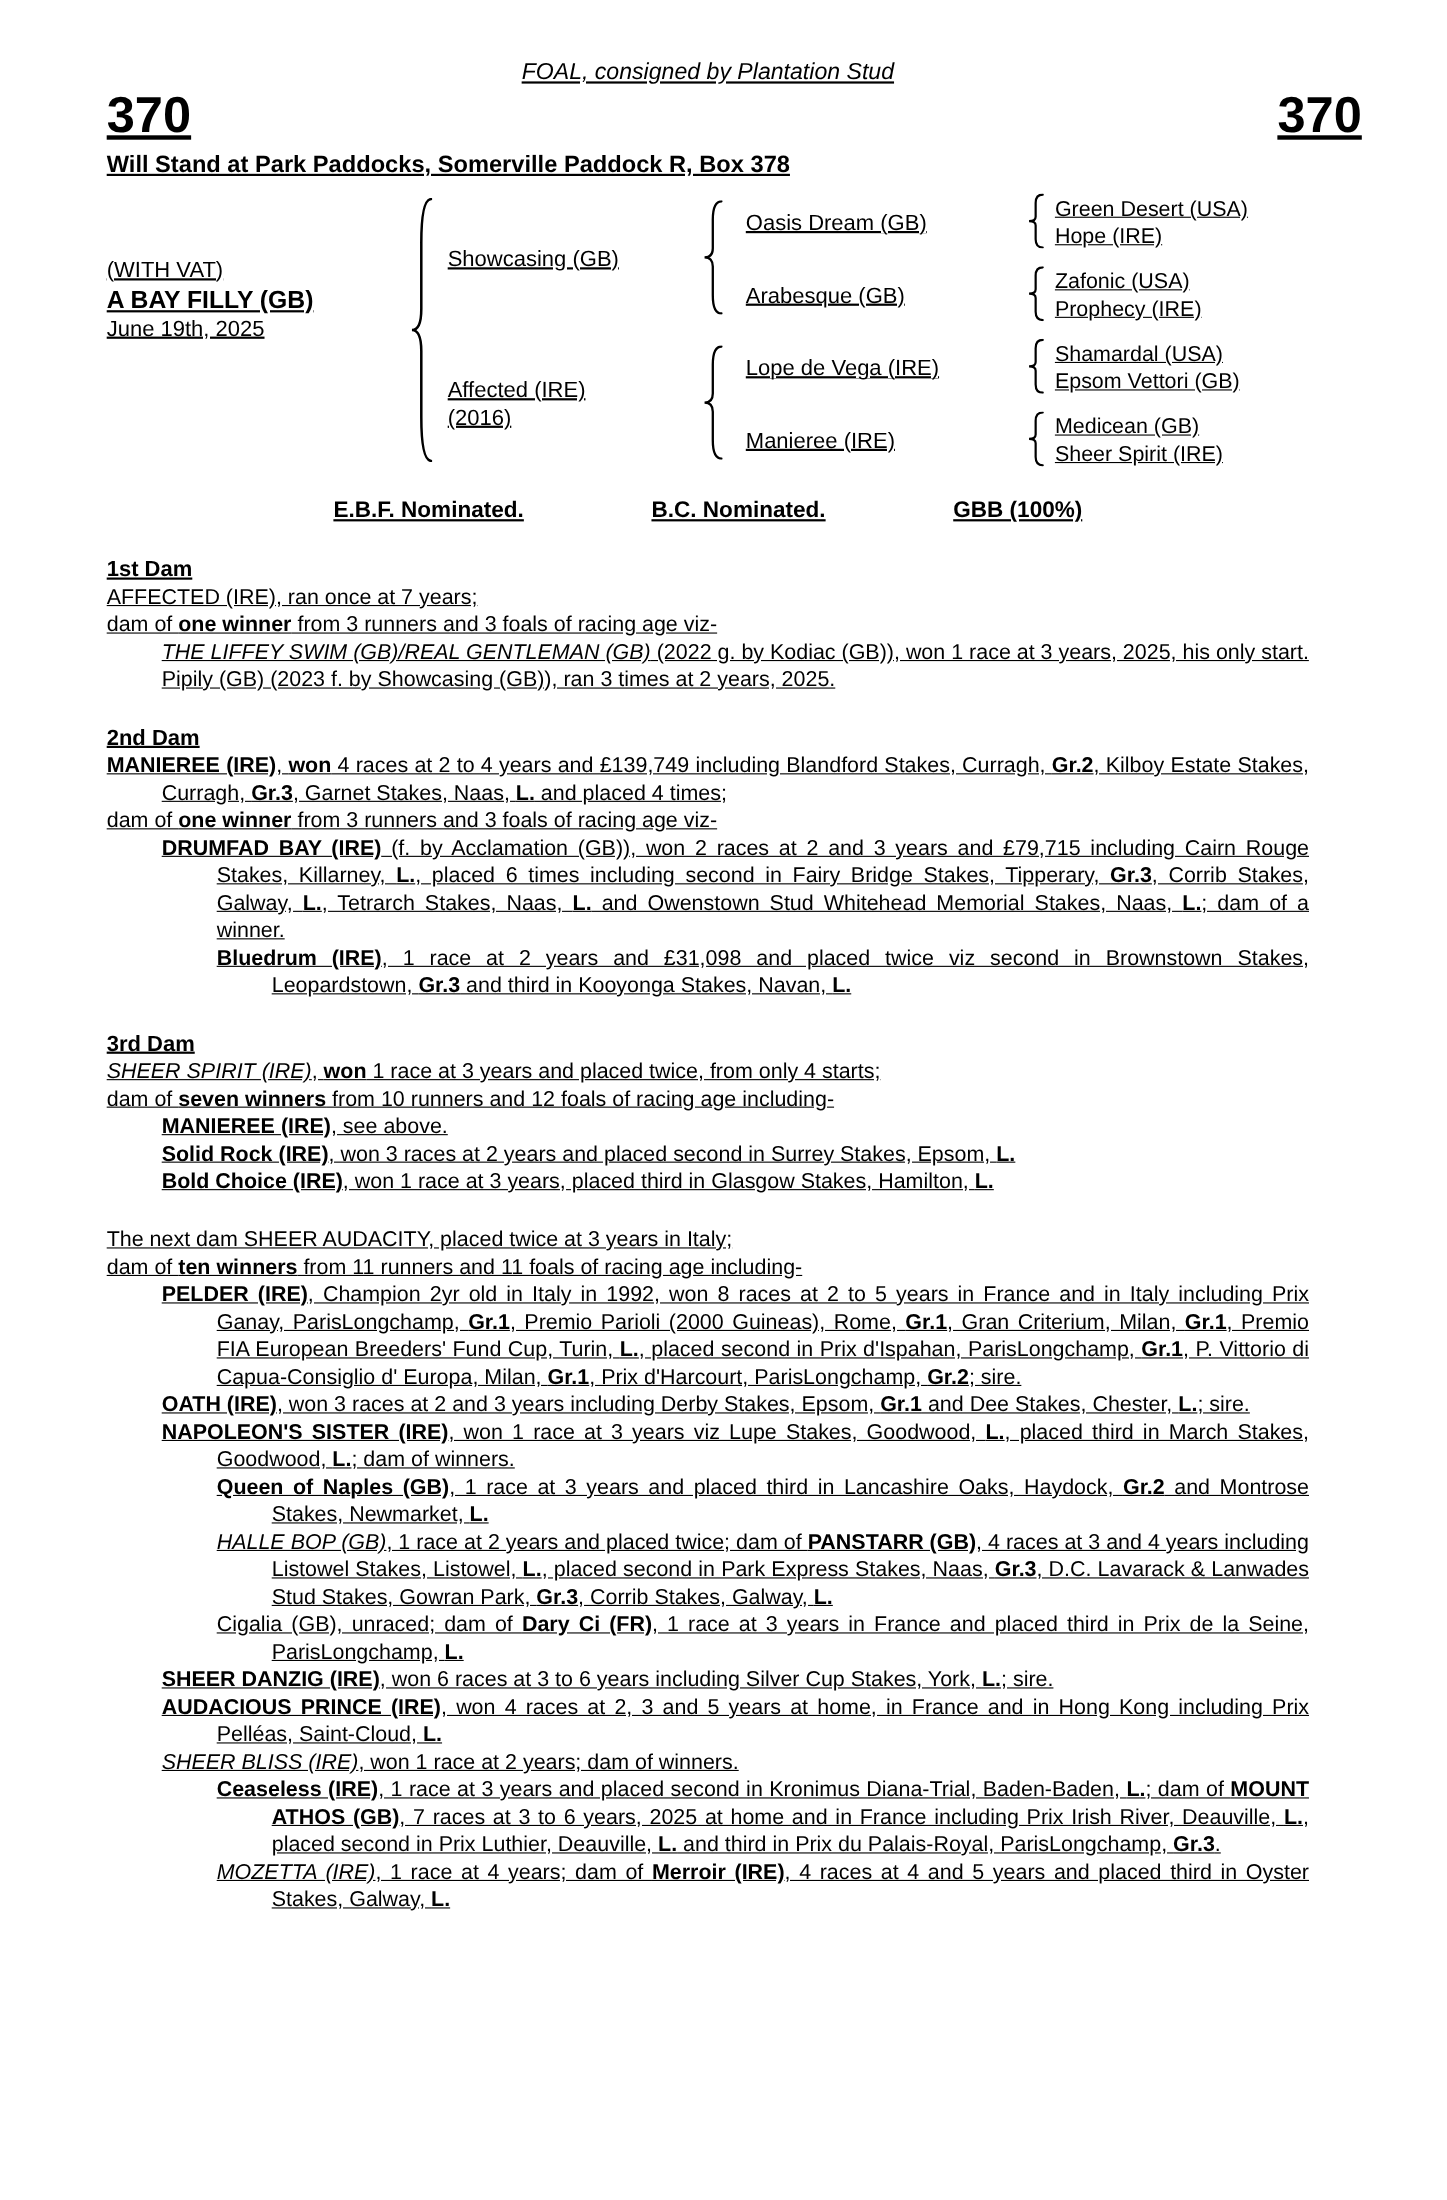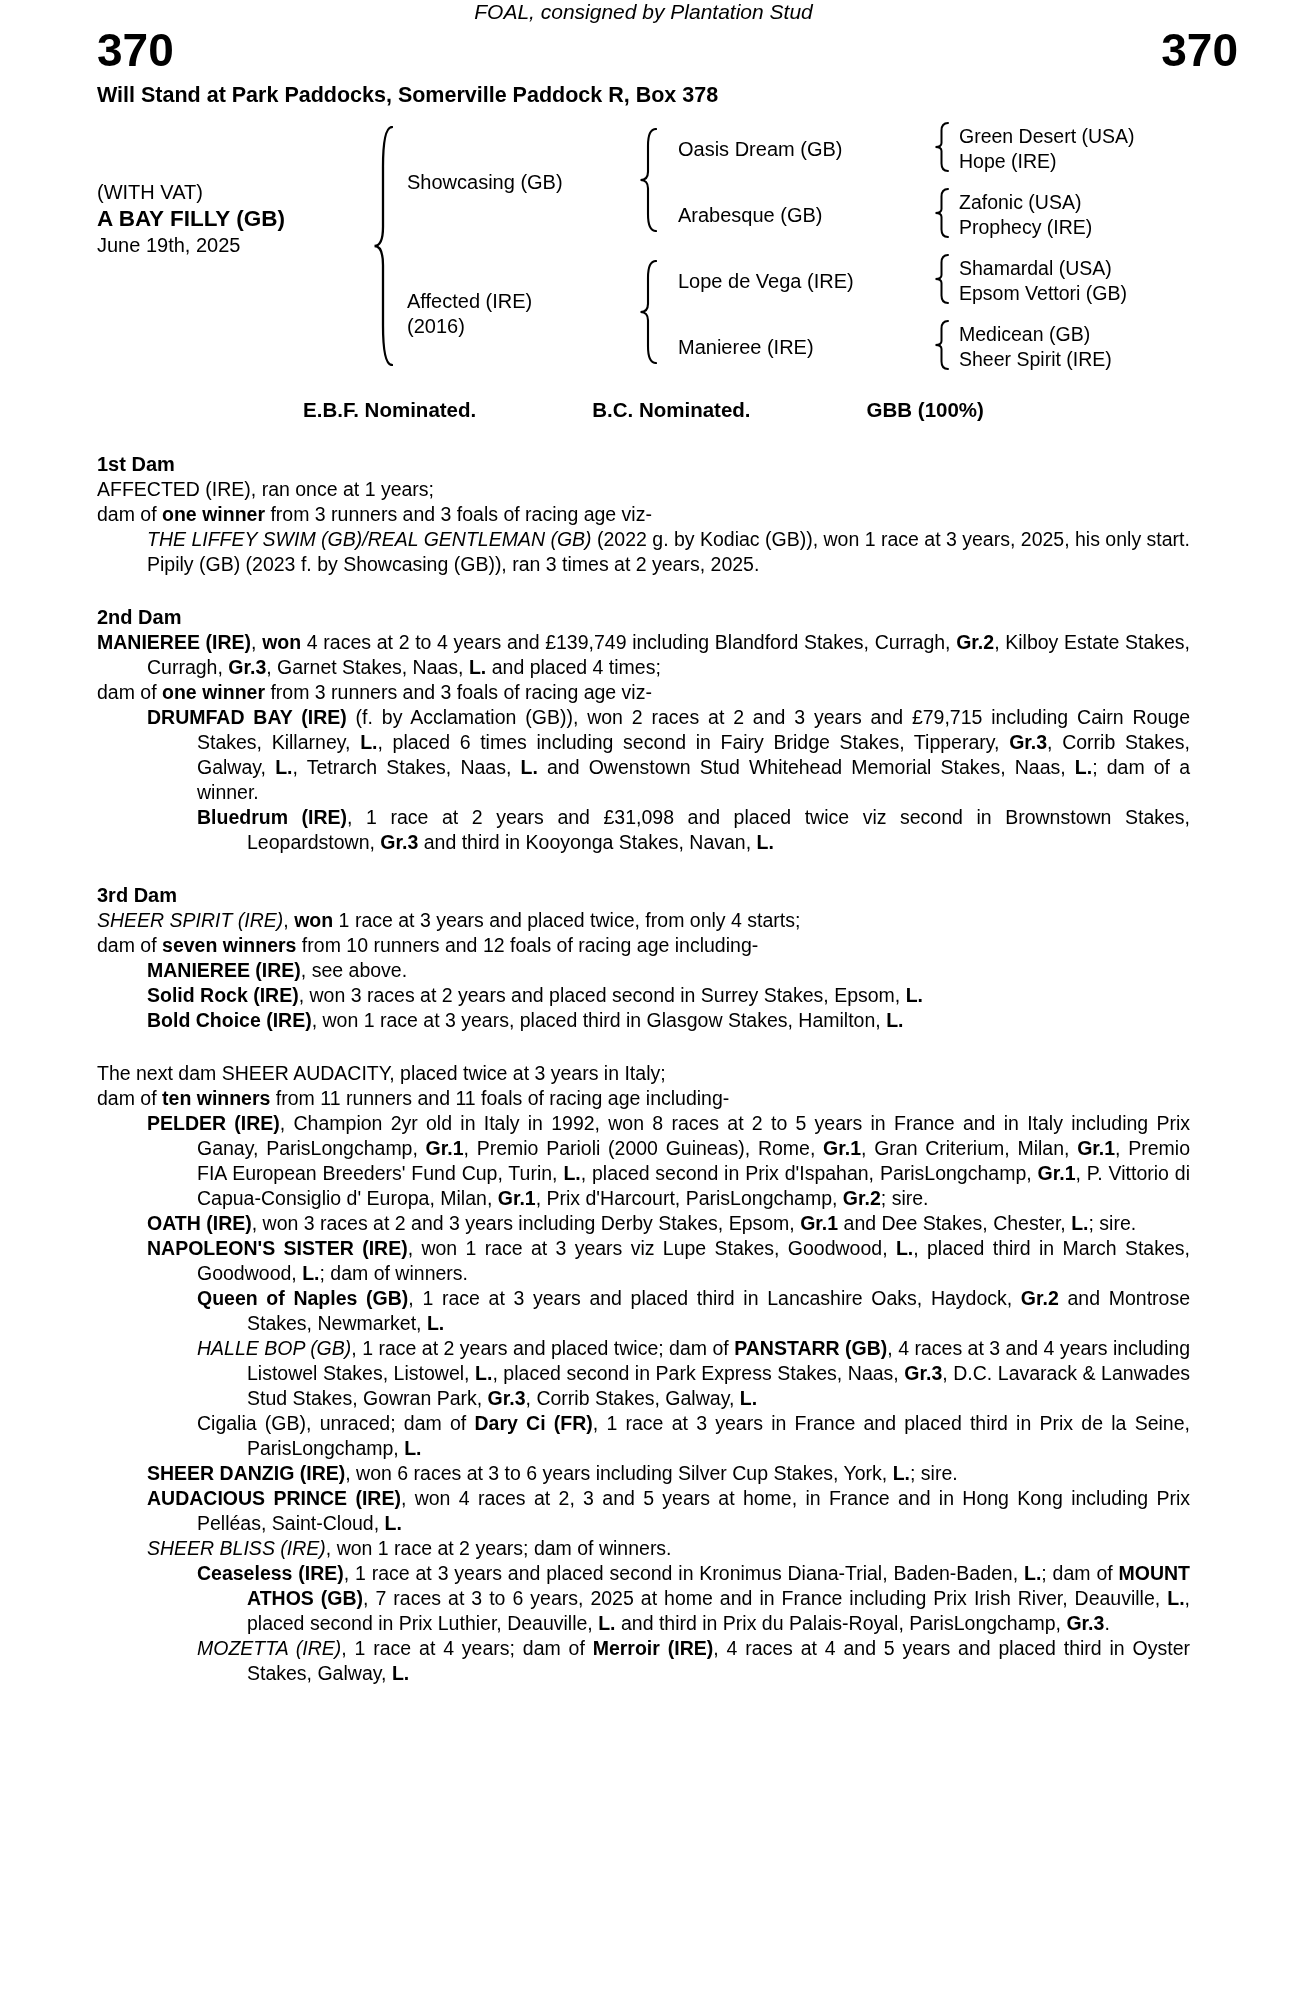--- a/index.html
+++ b/index.html
@@ -2,21 +2,21 @@
 <html><head>
 <meta charset="utf-8">
 <style>
   html,body{margin:0;padding:0;}
   body{
     width:1315px;height:2000px;overflow:hidden;
     background:#ffffff;color:#000000;
     font-family:"Liberation Sans","DejaVu Sans",sans-serif;
     -webkit-font-smoothing:antialiased;
   }
-  .page{}
+  .page{padding-top:54px;text-decoration:underline;}
   .content{margin-left:97px;width:1093px;}
   
   .consign-title{
     text-align:center;font-style:italic;font-size:21px;line-height:24px;
   }
   .lot-row{display:flex;justify-content:space-between;align-items:flex-start;margin-top:0px;height:54px;}
   .lot-num{font-weight:bold;font-size:46px;line-height:52px;letter-spacing:0px;}
   .lot-num.right{margin-right:-48px;}
   .stand-line{font-weight:bold;font-size:21.5px;line-height:26px;margin-top:4px;}
   
@@ -136,21 +136,21 @@
 
     <div class="noms">
       <span>E.B.F. Nominated.</span>
       <span>B.C. Nominated.</span>
       <span>GBB (100%)</span>
     </div>
 
     <div class="sections">
         <div class="section">
           <div class="section-heading">1st Dam</div>
-          <div class="para lvl0"><span>AFFECTED (IRE), ran once at 1 years;</span></div>
+          <div class="para lvl0"><span>AFFECTED (IRE), ran once at 7 years;</span></div>
           <div class="para lvl0"><span>dam of </span><span class="seg-b">one winner</span><span> from 3 runners and 3 foals of racing age viz-</span></div>
           <div class="para lvl1"><span class="seg-i">THE LIFFEY SWIM (GB)/REAL GENTLEMAN (GB)</span><span> (2022 g. by Kodiac (GB)), won 1 race at 3 years, 2025, his only start.</span></div>
           <div class="para lvl1"><span>Pipily (GB) (2023 f. by Showcasing (GB)), ran 3 times at 2 years, 2025.</span></div>
         </div>
         <div class="section">
           <div class="section-heading">2nd Dam</div>
           <div class="para lvl0"><span class="seg-b">MANIEREE (IRE)</span><span>, </span><span class="seg-b">won</span><span> 4 races at 2 to 4 years and £139,749 including Blandford Stakes, Curragh, </span><span class="seg-b">Gr.2</span><span>, Kilboy Estate Stakes, Curragh, </span><span class="seg-b">Gr.3</span><span>, Garnet Stakes, Naas, </span><span class="seg-b">L.</span><span> and placed 4 times;</span></div>
           <div class="para lvl0"><span>dam of </span><span class="seg-b">one winner</span><span> from 3 runners and 3 foals of racing age viz-</span></div>
           <div class="para lvl1"><span class="seg-b">DRUMFAD BAY (IRE)</span><span> (f. by Acclamation (GB)), won 2 races at 2 and 3 years and £79,715 including Cairn Rouge Stakes, Killarney, </span><span class="seg-b">L.</span><span>, placed 6 times including second in Fairy Bridge Stakes, Tipperary, </span><span class="seg-b">Gr.3</span><span>, Corrib Stakes, Galway, </span><span class="seg-b">L.</span><span>, Tetrarch Stakes, Naas, </span><span class="seg-b">L.</span><span> and Owenstown Stud Whitehead Memorial Stakes, Naas, </span><span class="seg-b">L.</span><span>; dam of a winner.</span></div>
           <div class="para lvl2"><span class="seg-b">Bluedrum (IRE)</span><span>, 1 race at 2 years and £31,098 and placed twice viz second in Brownstown Stakes, Leopardstown, </span><span class="seg-b">Gr.3</span><span> and third in Kooyonga Stakes, Navan, </span><span class="seg-b">L.</span></div>

